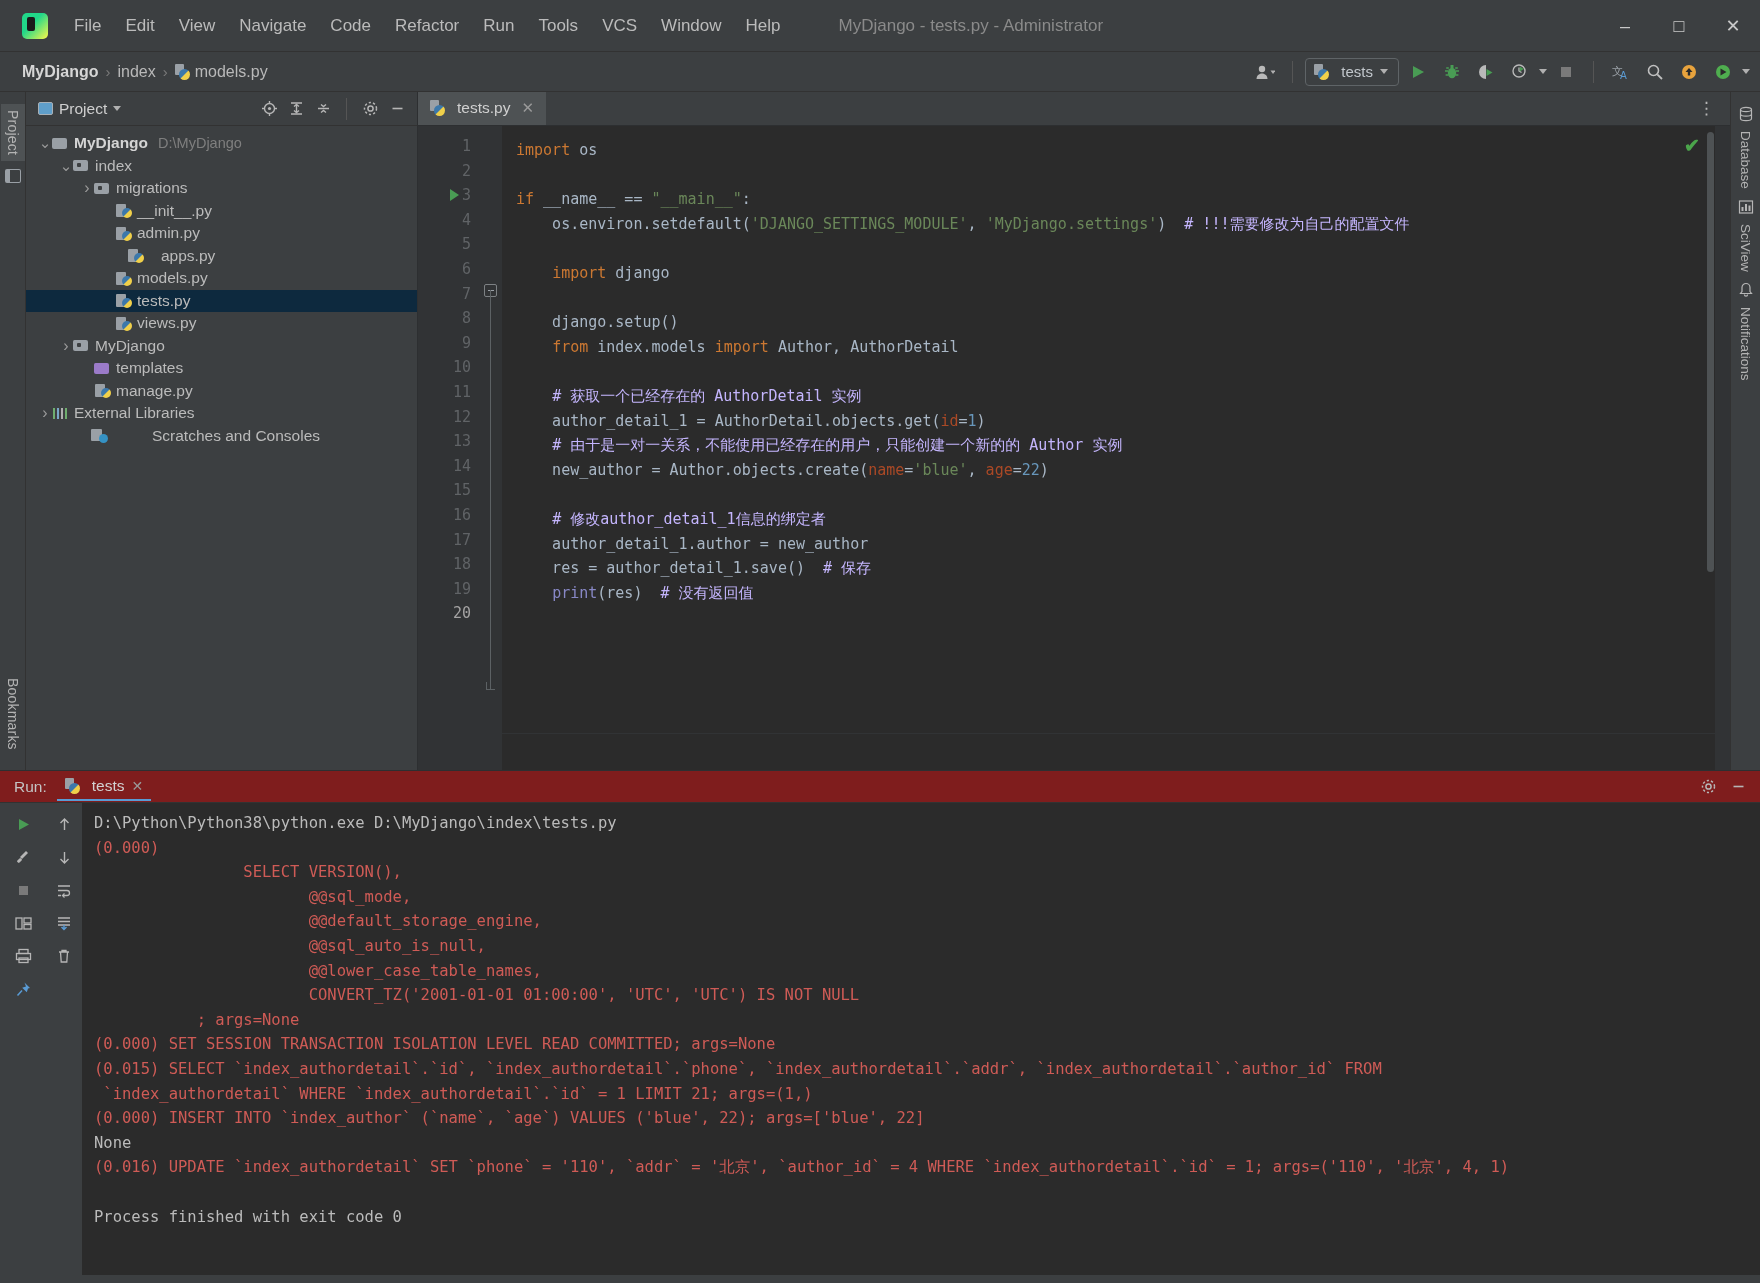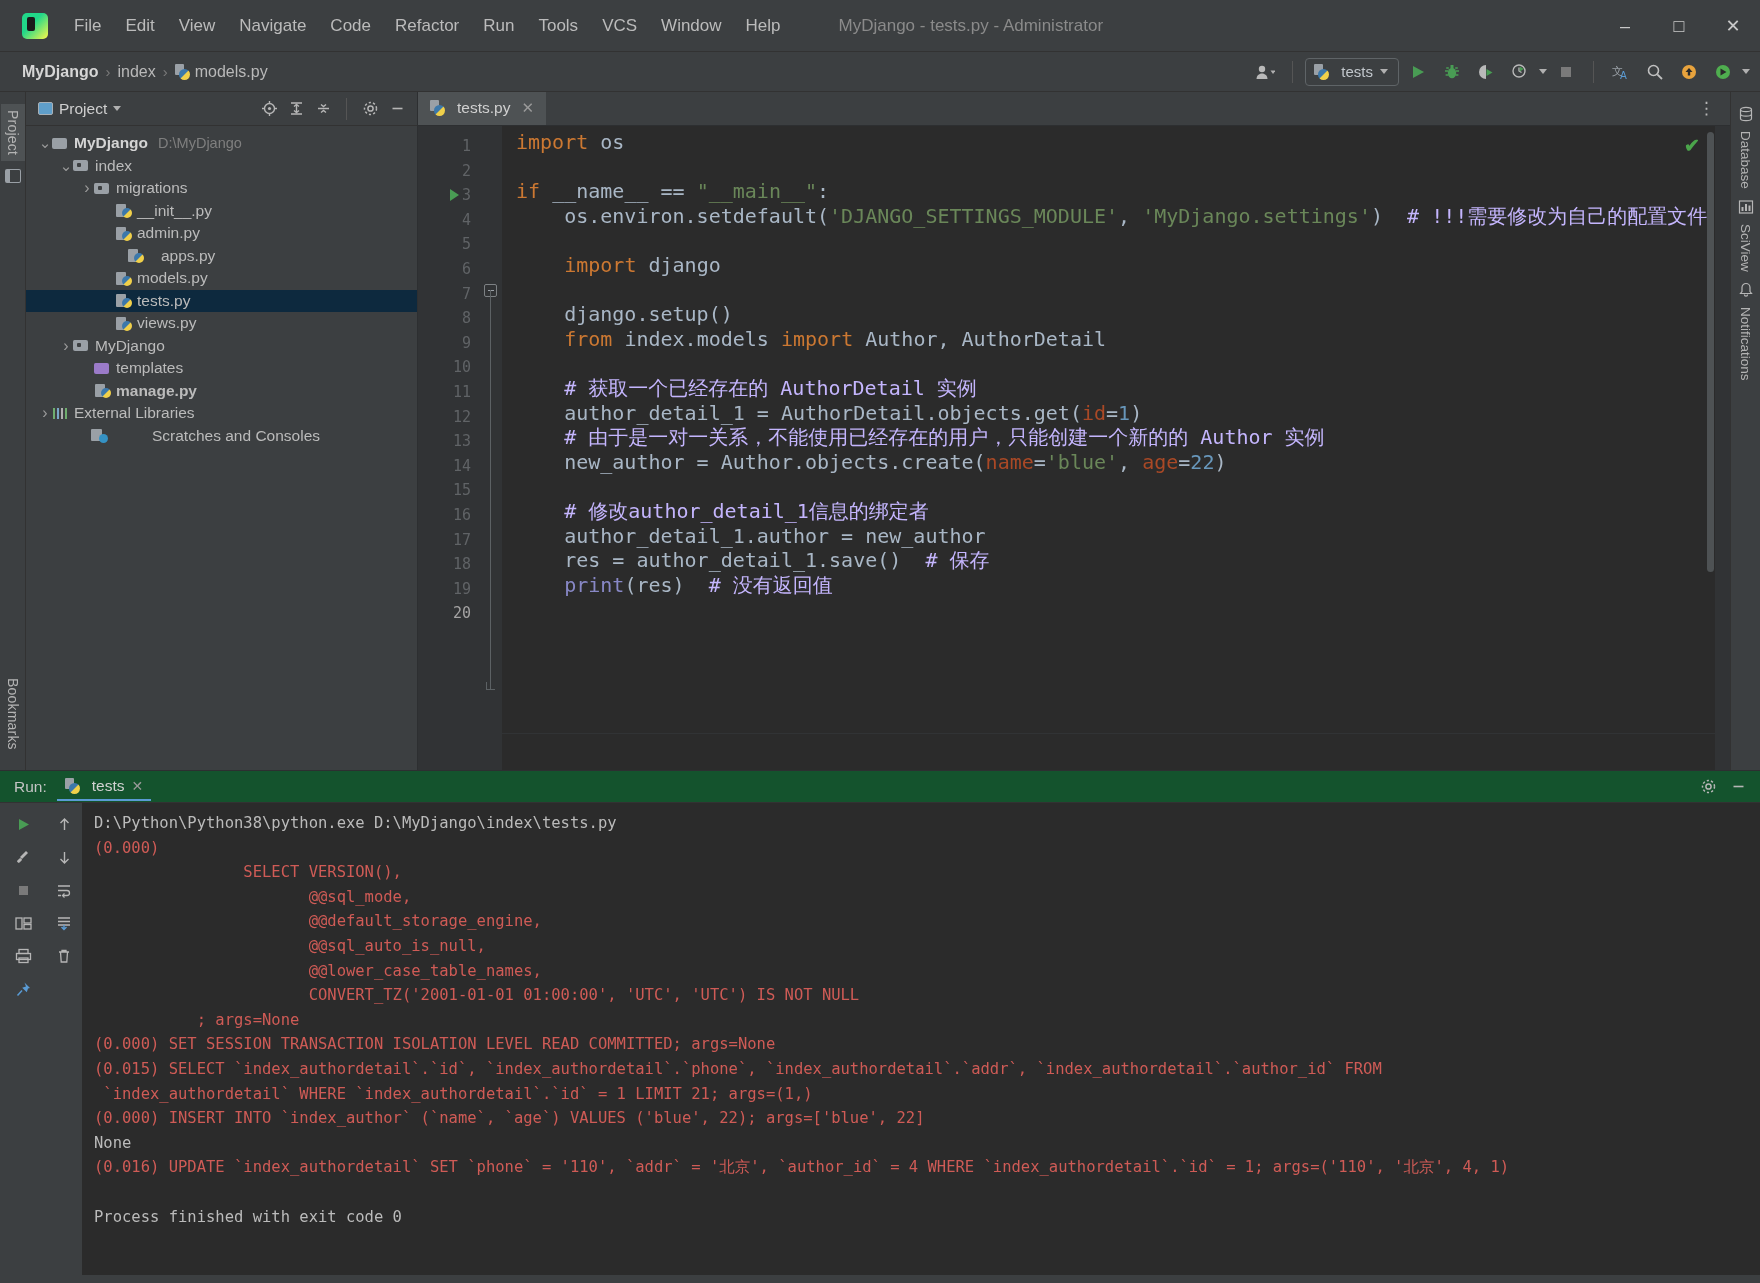--- a/index.html
+++ b/index.html
@@ -219,22 +219,22 @@
   }
   .fold-minus::after {
     content:""; position:absolute; left:2.5px; top:5px; width:6px; height:1px; background:#9aa0a6;
   }
   .fold-end {
     position: absolute; left: 6px; top: 556px; width: 9px; height: 8px;
     border-left: 1px solid #5c6164; border-bottom: 1px solid #5c6164;
   }
 
   .code {
-    flex: 1; padding: 4px 0 0 14px; overflow: hidden;
-    font-family: "DejaVu Sans Mono", monospace; font-size: 20px;
+    flex: 1; padding: 12px 0 0 14px; overflow: hidden;
+    font-family: "DejaVu Sans Mono", monospace; font-size: 15px;
     color: #a9b7c6; background: #2b2b2b;
   }
   .cline { height: 24.6px; line-height: 24.6px; white-space: pre; }
   .kw  { color: #cc7832; }
   .str { color: #6a8759; }
   .num { color: #6897bb; }
   .cmt { color: #c4b5fd; }
   .kwarg { color: #aa4926; }
   .builtin { color: #8888c6; }
 
@@ -245,21 +245,21 @@
     position: absolute; right: 0; top: 0; width: 15px; height: 100%; background: #313335;
   }
   .ed-scroll-v {
     position: absolute; right: 16px; top: 6px; width: 7px; height: 440px;
     background: #4e5254; border-radius: 4px;
   }
   .ed-hr { position:absolute; left:0; right:0; bottom:36px; height:1px; background:#313335; }
 
   
   .run-panel {
-    height: 505px; min-height: 505px; background: #14532d; display: flex; flex-direction: column;
+    height: 505px; min-height: 505px; background: #7f1d1d; display: flex; flex-direction: column;
     border-top: 1px solid #2d2f31;
   }
   .run-head {
     height: 32px; display: flex; align-items: center; padding: 0 10px 0 14px; gap: 10px;
     border-bottom: 1px solid #323232;
   }
   .run-label { color: #c4c4c4; font-size: 15.5px; }
   .run-tab {
     display: flex; align-items: center; gap: 7px; color: #d2d2d2; font-size: 15.5px;
     padding: 4px 8px; border-bottom: 2px solid #5a9bd4;
@@ -498,21 +498,21 @@
           <div class="node" style="padding-left: 33px;">
             <span class="arrow" style="font-size: 16px;">›</span>
             <span class="nico folder pkg"></span>
             <span class="nlabel">MyDjango</span>
           </div>
           <div class="node" style="padding-left: 54px;">
             <span class="arrow"></span>
             <span class="nico folder purple"></span>
             <span class="nlabel">templates</span>
           </div>
-          <div class="node" style="padding-left: 54px; font-weight: bold;">
+          <div class="node" style="padding-left: 54px;">
             <span class="arrow"></span>
             <span class="nico pyfile"></span>
             <span class="nlabel">manage.py</span>
           </div>
           <div class="node" style="padding-left: 12px;">
             <span class="arrow" style="font-size: 16px;">›</span>
             <span class="nico libico"></span>
             <span class="nlabel">External Libraries</span>
           </div>
           <div class="node" style="padding-left: 12px; gap: 39px;">

